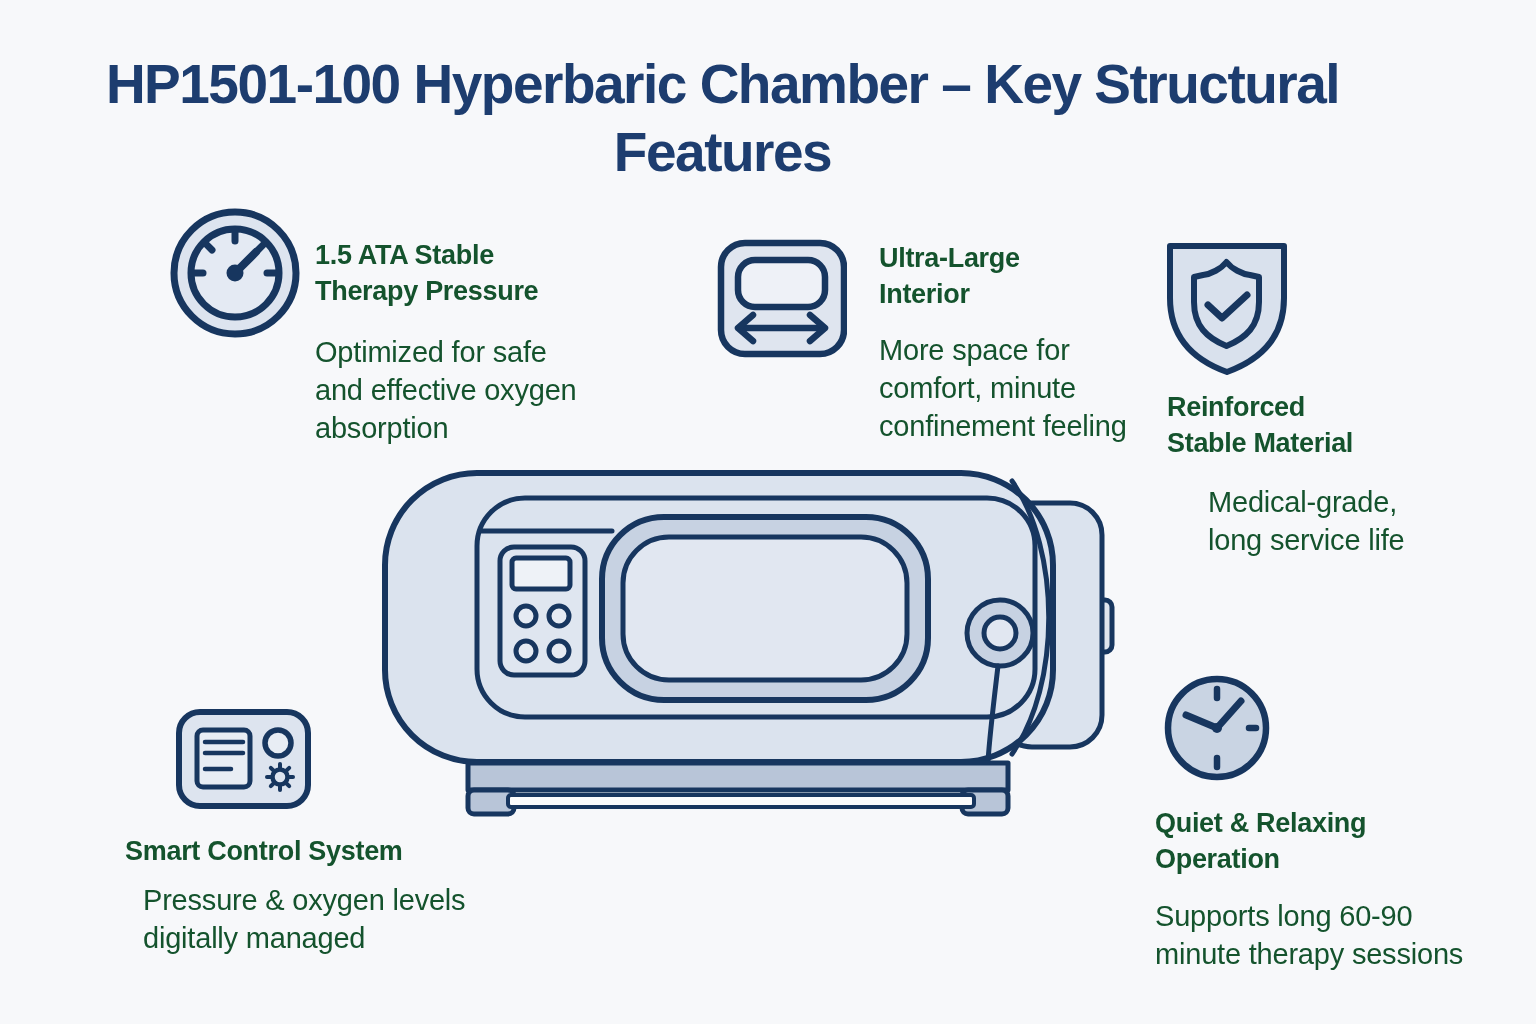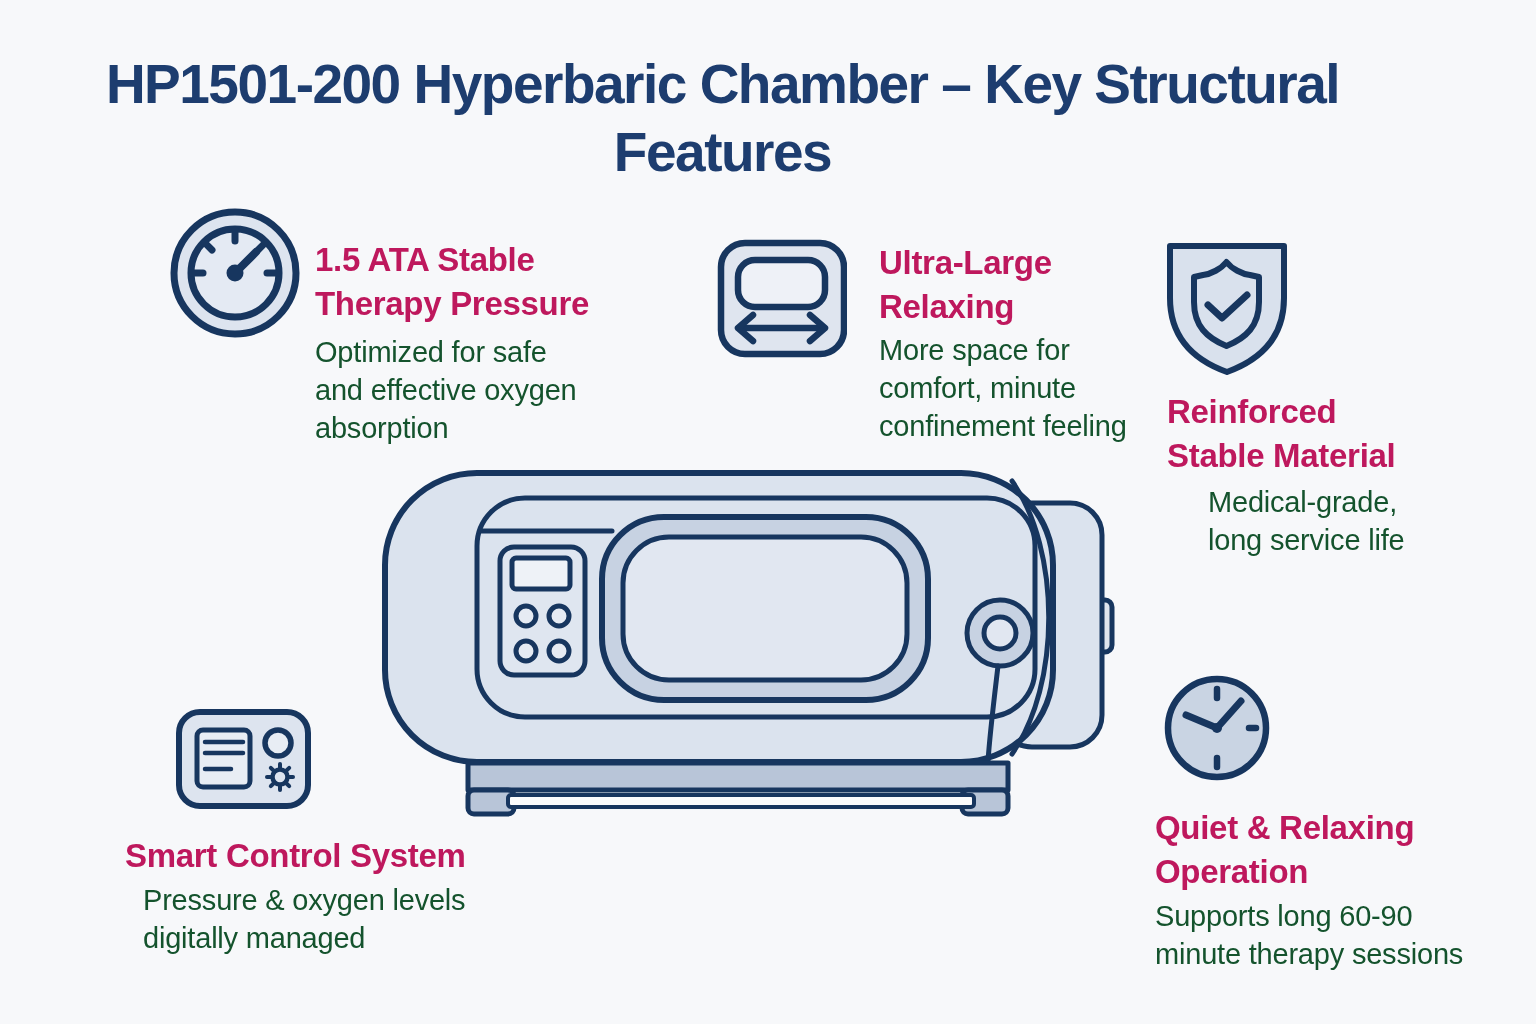--- a/index.html
+++ b/index.html
@@ -11,33 +11,33 @@
   .abs{position:absolute;}
   .main-title{
     left:0;top:50px;width:1445px;
     text-align:center;
     font-size:55px;font-weight:700;line-height:1.24;
     letter-spacing:-1.5px;
     color:#1d3d6f;
     white-space:pre-line;
   }
   .feat-title{
-    font-size:33px;font-weight:700;line-height:1.32;
-    color:#be185d;white-space:pre-line;letter-spacing:-0.3px;
+    font-size:27px;font-weight:700;line-height:1.32;
+    color:#14532d;white-space:pre-line;letter-spacing:-0.3px;
   }
   .feat-desc{
     font-size:29px;font-weight:400;line-height:1.31;
     color:#14532d;white-space:pre-line;letter-spacing:-0.2px;
   }
   svg{display:block;}
 </style>
 </head>
 <body>
 
-<div class="abs main-title">HP1501-200 Hyperbaric Chamber – Key Structural
+<div class="abs main-title">HP1501-100 Hyperbaric Chamber – Key Structural
 Features</div>
 
 <div class="abs" style="left:165px;top:203px;width:140px;height:140px;">
   <svg width="140" height="140" viewBox="0 0 140 140" fill="none" stroke="#17365f" stroke-linecap="round">
     <circle cx="70" cy="70" r="61" fill="#dde4ef" stroke-width="7"></circle>
     <circle cx="70" cy="70" r="44" fill="#e4eaf3" stroke-width="7"></circle>
     <path d="M70,27 L70,38" stroke-width="7"></path>
     <path d="M39.9,39.9 L47,47" stroke-width="7"></path>
     <path d="M100.1,39.9 L93,47" stroke-width="7"></path>
     <path d="M27,70 L38,70" stroke-width="7"></path>
@@ -55,21 +55,21 @@
 <div class="abs" style="left:717px;top:238px;width:130px;height:120px;">
   <svg width="130" height="120" viewBox="0 0 130 120" fill="none" stroke="#17365f" stroke-linecap="round" stroke-linejoin="round">
     <rect x="4" y="5" width="123" height="111" rx="24" fill="#dfe5ef" stroke-width="6.5"></rect>
     <rect x="21" y="22" width="87" height="47" rx="17" fill="#eef1f7" stroke-width="6.5"></rect>
     <path d="M24,90 H105" stroke-width="6.5"></path>
     <path d="M36,77 L21,90 L36,103" stroke-width="6.5"></path>
     <path d="M93,77 L108,90 L93,103" stroke-width="6.5"></path>
   </svg>
 </div>
 <div class="abs feat-title" style="left:879px;top:241px;">Ultra-Large
-Relaxing</div>
+Interior</div>
 <div class="abs feat-desc" style="left:879px;top:332px;">More space for
 comfort, minute
 confinement feeling</div>
 
 <div class="abs" style="left:1162px;top:238px;width:130px;height:140px;">
   <svg width="130" height="140" viewBox="0 0 130 140" fill="none" stroke="#17365f" stroke-linecap="round" stroke-linejoin="round">
     <path d="M8,8 L122,8 L122,60 C122,98 101,121 65,134 C29,121 8,98 8,60 Z" fill="#d9e1ed" stroke-width="6"></path>
     <path d="M64.5,24 C70,31 80,36 88,37 L97,39 L97,64 C97,88 84,100 64.5,108 C45,100 32,88 32,64 L32,39 L41,37 C49,36 59,31 64.5,24 Z" stroke-width="6"></path>
     <path d="M46,67 L60,80 L85,57" stroke-width="7"></path>
   </svg>

